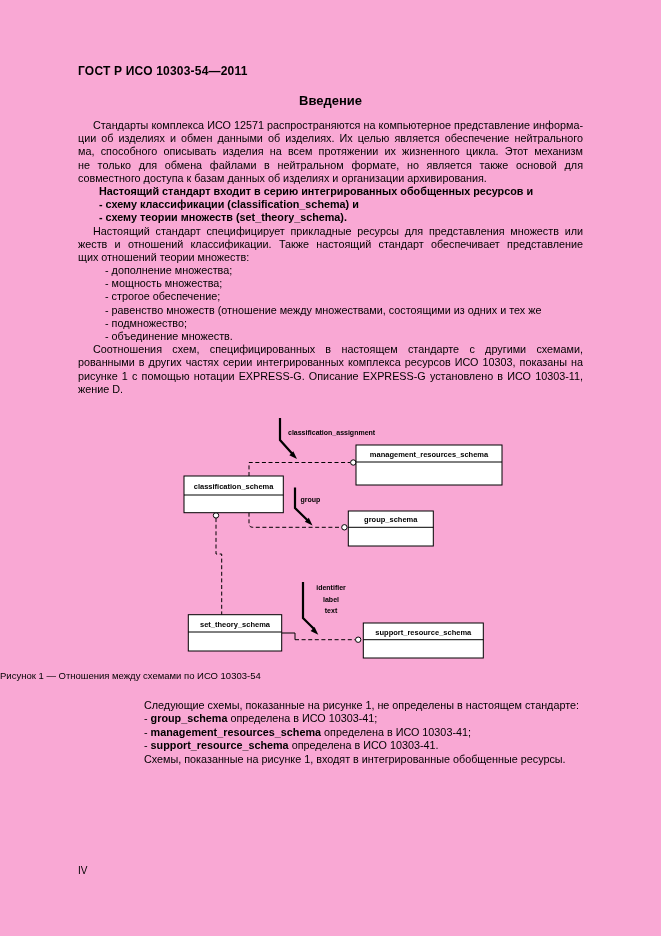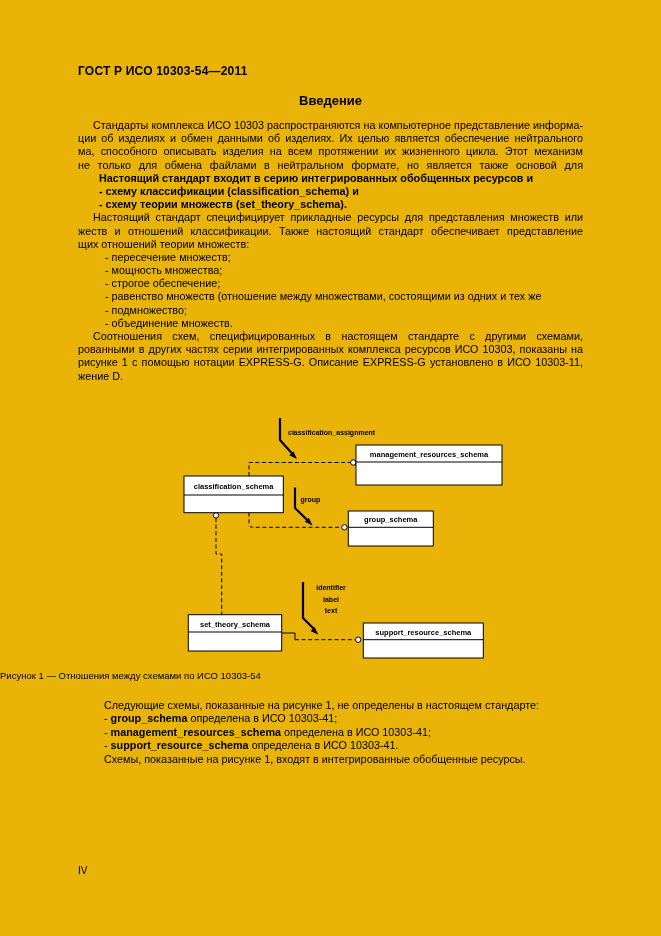--- a/index.html
+++ b/index.html
@@ -1,18 +1,18 @@
 <!DOCTYPE html>
 <html><head>
 <meta charset="utf-8">
 <style>
   html,body { margin:0; padding:0; background:#e8e8e8; }
   .page {
     position:relative; width:661px; height:936px; margin:0 auto;
-    background:#eab308; color:#000;
+    background:#f9a8d4; color:#000;
     font-family:"Liberation Sans", sans-serif;
     overflow:hidden;
   }
   .doc-header {
     position:absolute; left:78px; top:64px;
     font-size:12px; font-weight:bold; letter-spacing:0.2px;
   }
   .section-title {
     position:absolute; left:0; top:93px; width:100%;
     text-align:center; font-size:13px; font-weight:bold;
@@ -37,46 +37,47 @@
   .diagram text   { font:bold 7.5px "Liberation Sans", sans-serif; fill:#000; }
   .diagram text.albl { font-size:7px; }
   .fig-caption {
     position:absolute; left:0; top:670px; width:100%;
     font-size:9.5px;
   }
   .notes-block {
     position:absolute; left:78px; top:699px; width:505px;
     padding-left:26px; box-sizing:border-box; font-size:10.8px;
   }
-  .notes-block .tl { height:13.4px; line-height:13.4px; overflow:hidden; }
+  .notes-block .tl { height:13.4px; line-height:13.4px; overflow:hidden;margin-left:40px; }
   .page-number {
     position:absolute; left:78px; top:845px; font-size:10px;margin-top:20px;
   }
 </style>
 </head>
 <body>
 
 <div class="page">
 
   <div class="doc-header">ГОСТ Р ИСО 10303-54—2011</div>
 
   <div class="section-title">Введение</div>
 
   <div class="body-block" id="intro-block">
-      <div class="tl ind1 j">Стандарты комплекса ИСО 10303 распространяются на компьютерное представление информа-</div>
+      <div class="tl ind1 j">Стандарты комплекса ИСО 12571 распространяются на компьютерное представление информа-</div>
       <div class="tl j">ции об изделиях и обмен данными об изделиях. Их целью является обеспечение нейтрального механиз-</div>
       <div class="tl j">ма, способного описывать изделия на всем протяжении их жизненного цикла. Этот механизм применим</div>
       <div class="tl j">не только для обмена файлами в нейтральном формате, но является также основой для реализации и</div>
+      <div class="tl">совместного доступа к базам данных об изделиях и организации архивирования.</div>
       <div class="tl ind2">Настоящий стандарт входит в серию интегрированных обобщенных ресурсов и определяет:</div>
       <div class="tl ind2">- схему классификации (<b>classification_schema</b>) и</div>
       <div class="tl ind2">- схему теории множеств (<b>set_theory_schema</b>).</div>
       <div class="tl ind1 j">Настоящий стандарт специфицирует прикладные ресурсы для представления множеств или мно-</div>
       <div class="tl j">жеств и отношений классификации. Также настоящий стандарт обеспечивает представление следую-</div>
       <div class="tl">щих отношений теории множеств:</div>
-      <div class="tl ind3">- пересечение множеств;</div>
+      <div class="tl ind3">- дополнение множества;</div>
       <div class="tl ind3">- мощность множества;</div>
       <div class="tl ind3">- строгое обеспечение;</div>
       <div class="tl ind3">- равенство множеств (отношение между множествами, состоящими из одних и тех же элементов);</div>
       <div class="tl ind3">- подмножество;</div>
       <div class="tl ind3">- объединение множеств.</div>
       <div class="tl ind1 j">Соотношения схем, специфицированных в настоящем стандарте с другими схемами, специфици-</div>
       <div class="tl j">рованными в других частях серии интегрированных комплекса ресурсов ИСО 10303, показаны на</div>
       <div class="tl j">рисунке 1 с помощью нотации EXPRESS-G. Описание EXPRESS-G установлено в ИСО 10303-11, прило-</div>
       <div class="tl">жение D.</div>
     </div>

